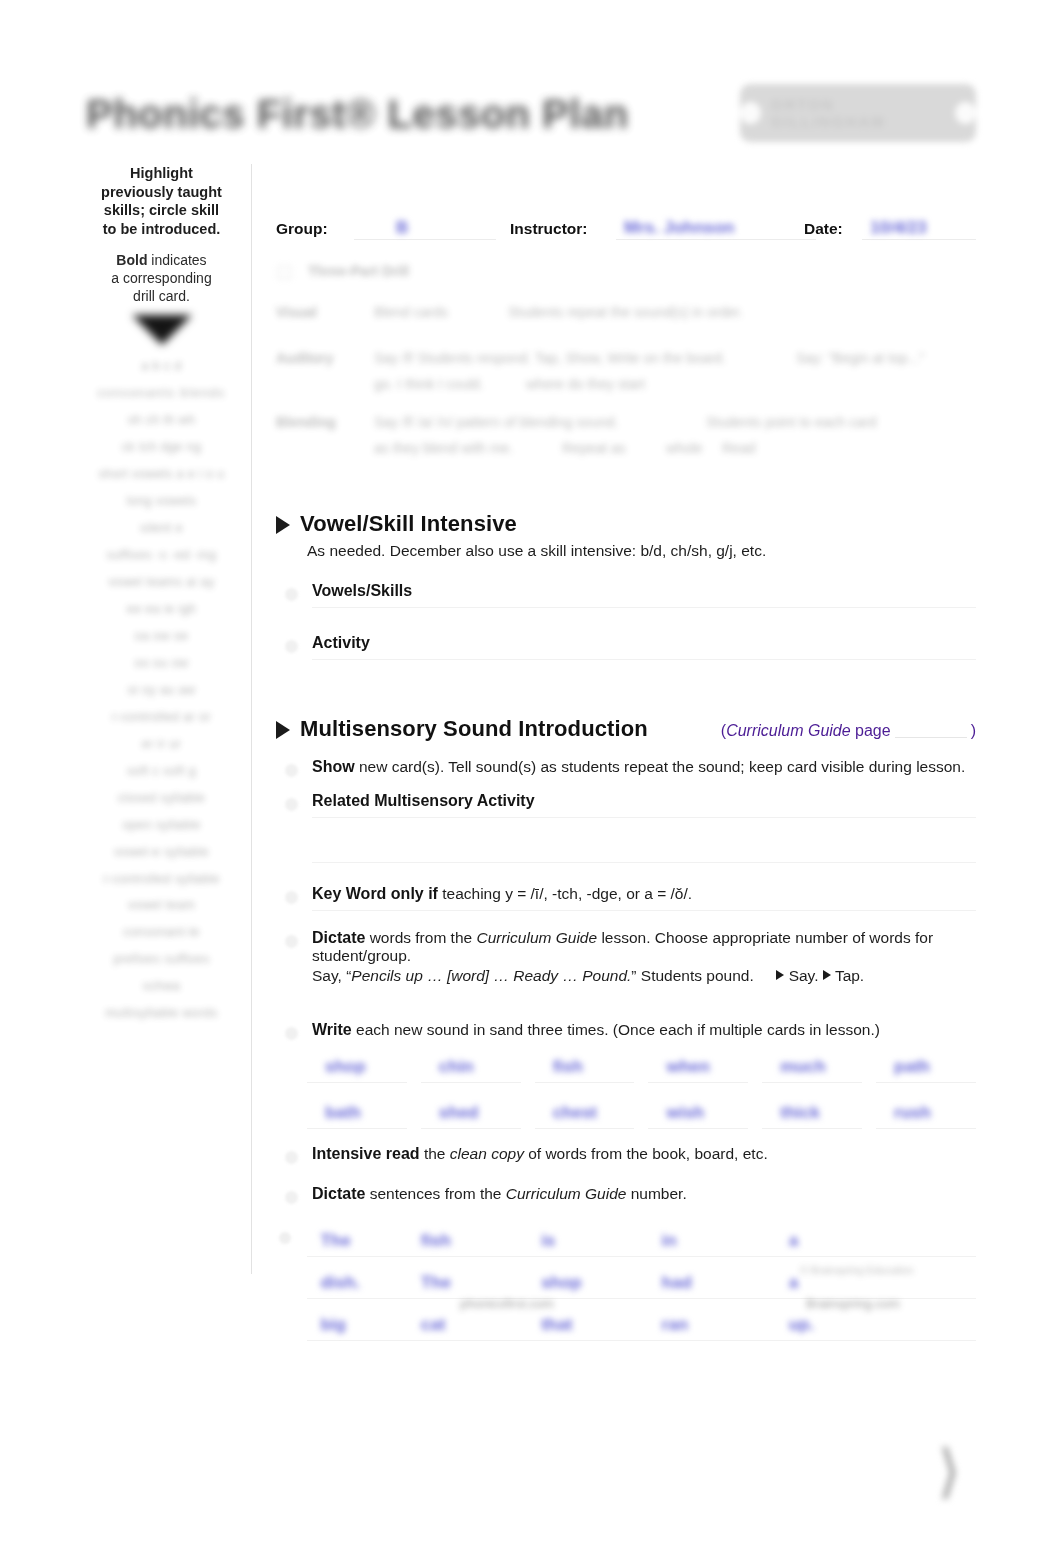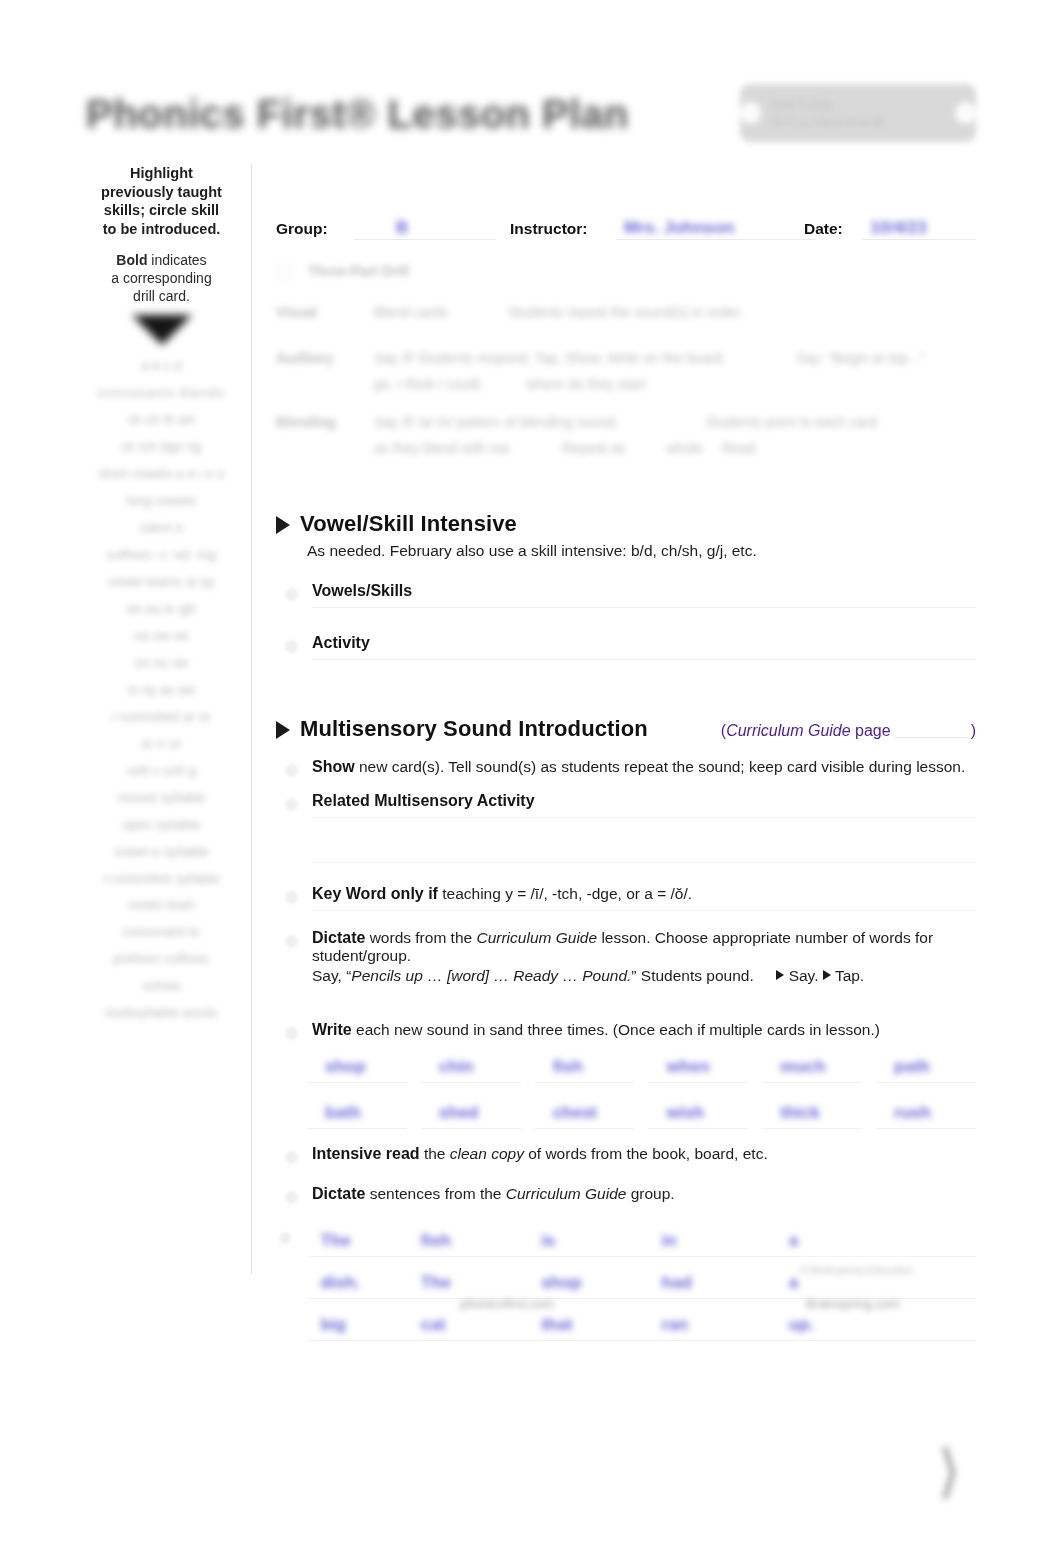--- a/index.html
+++ b/index.html
@@ -229,21 +229,21 @@
       <span class="ib" style="left:286px; top:182px;">Repeat as</span>
       <span class="ib" style="left:390px; top:182px;">whole</span>
       <span class="ib" style="left:446px; top:182px;">Read</span>
     </div>
 
     <section class="section" style="margin-top:58px;">
       <div class="sec-head">
         <span class="tri"></span>
         <span class="sec-title">Vowel/Skill Intensive</span>
       </div>
-      <div class="sec-sub">As needed. February also use a skill intensive: b/d, ch/sh, g/j, etc.</div>
+      <div class="sec-sub">As needed. December also use a skill intensive: b/d, ch/sh, g/j, etc.</div>
 
       <div class="rowline" style="margin-top:22px;">
         <span class="dot"></span>
         <span class="lbl">Vowels/Skills</span>
         <div class="rule"></div>
       </div>
 
       <div class="rowline" style="margin-top:26px;">
         <span class="dot"></span>
         <span class="lbl">Activity</span>
@@ -341,21 +341,21 @@
         </div>
       </div>
 
       <div class="rowline" style="margin-top:8px;">
         <span class="dot"></span>
         <span class="lbl">Intensive read</span><span class="txt"> the </span><i class="txt">clean copy</i><span class="txt"> of words from the book, board, etc.</span>
       </div>
 
       <div class="rowline" style="margin-top:22px;">
         <span class="dot"></span>
-        <span class="lbl">Dictate</span><span class="txt"> sentences from the </span><i class="txt">Curriculum Guide</i><span class="txt"> group.</span>
+        <span class="lbl">Dictate</span><span class="txt"> sentences from the </span><i class="txt">Curriculum Guide</i><span class="txt"> number.</span>
       </div>
 
       <div class="sent-rows">
         <div class="sline">
           <span class="hw" style="left:2%;">The</span>
           <span class="hw" style="left:17%;">fish</span>
           <span class="hw" style="left:35%;">is</span>
           <span class="hw" style="left:53%;">in</span>
           <span class="hw" style="left:72%;">a</span>
         </div>

